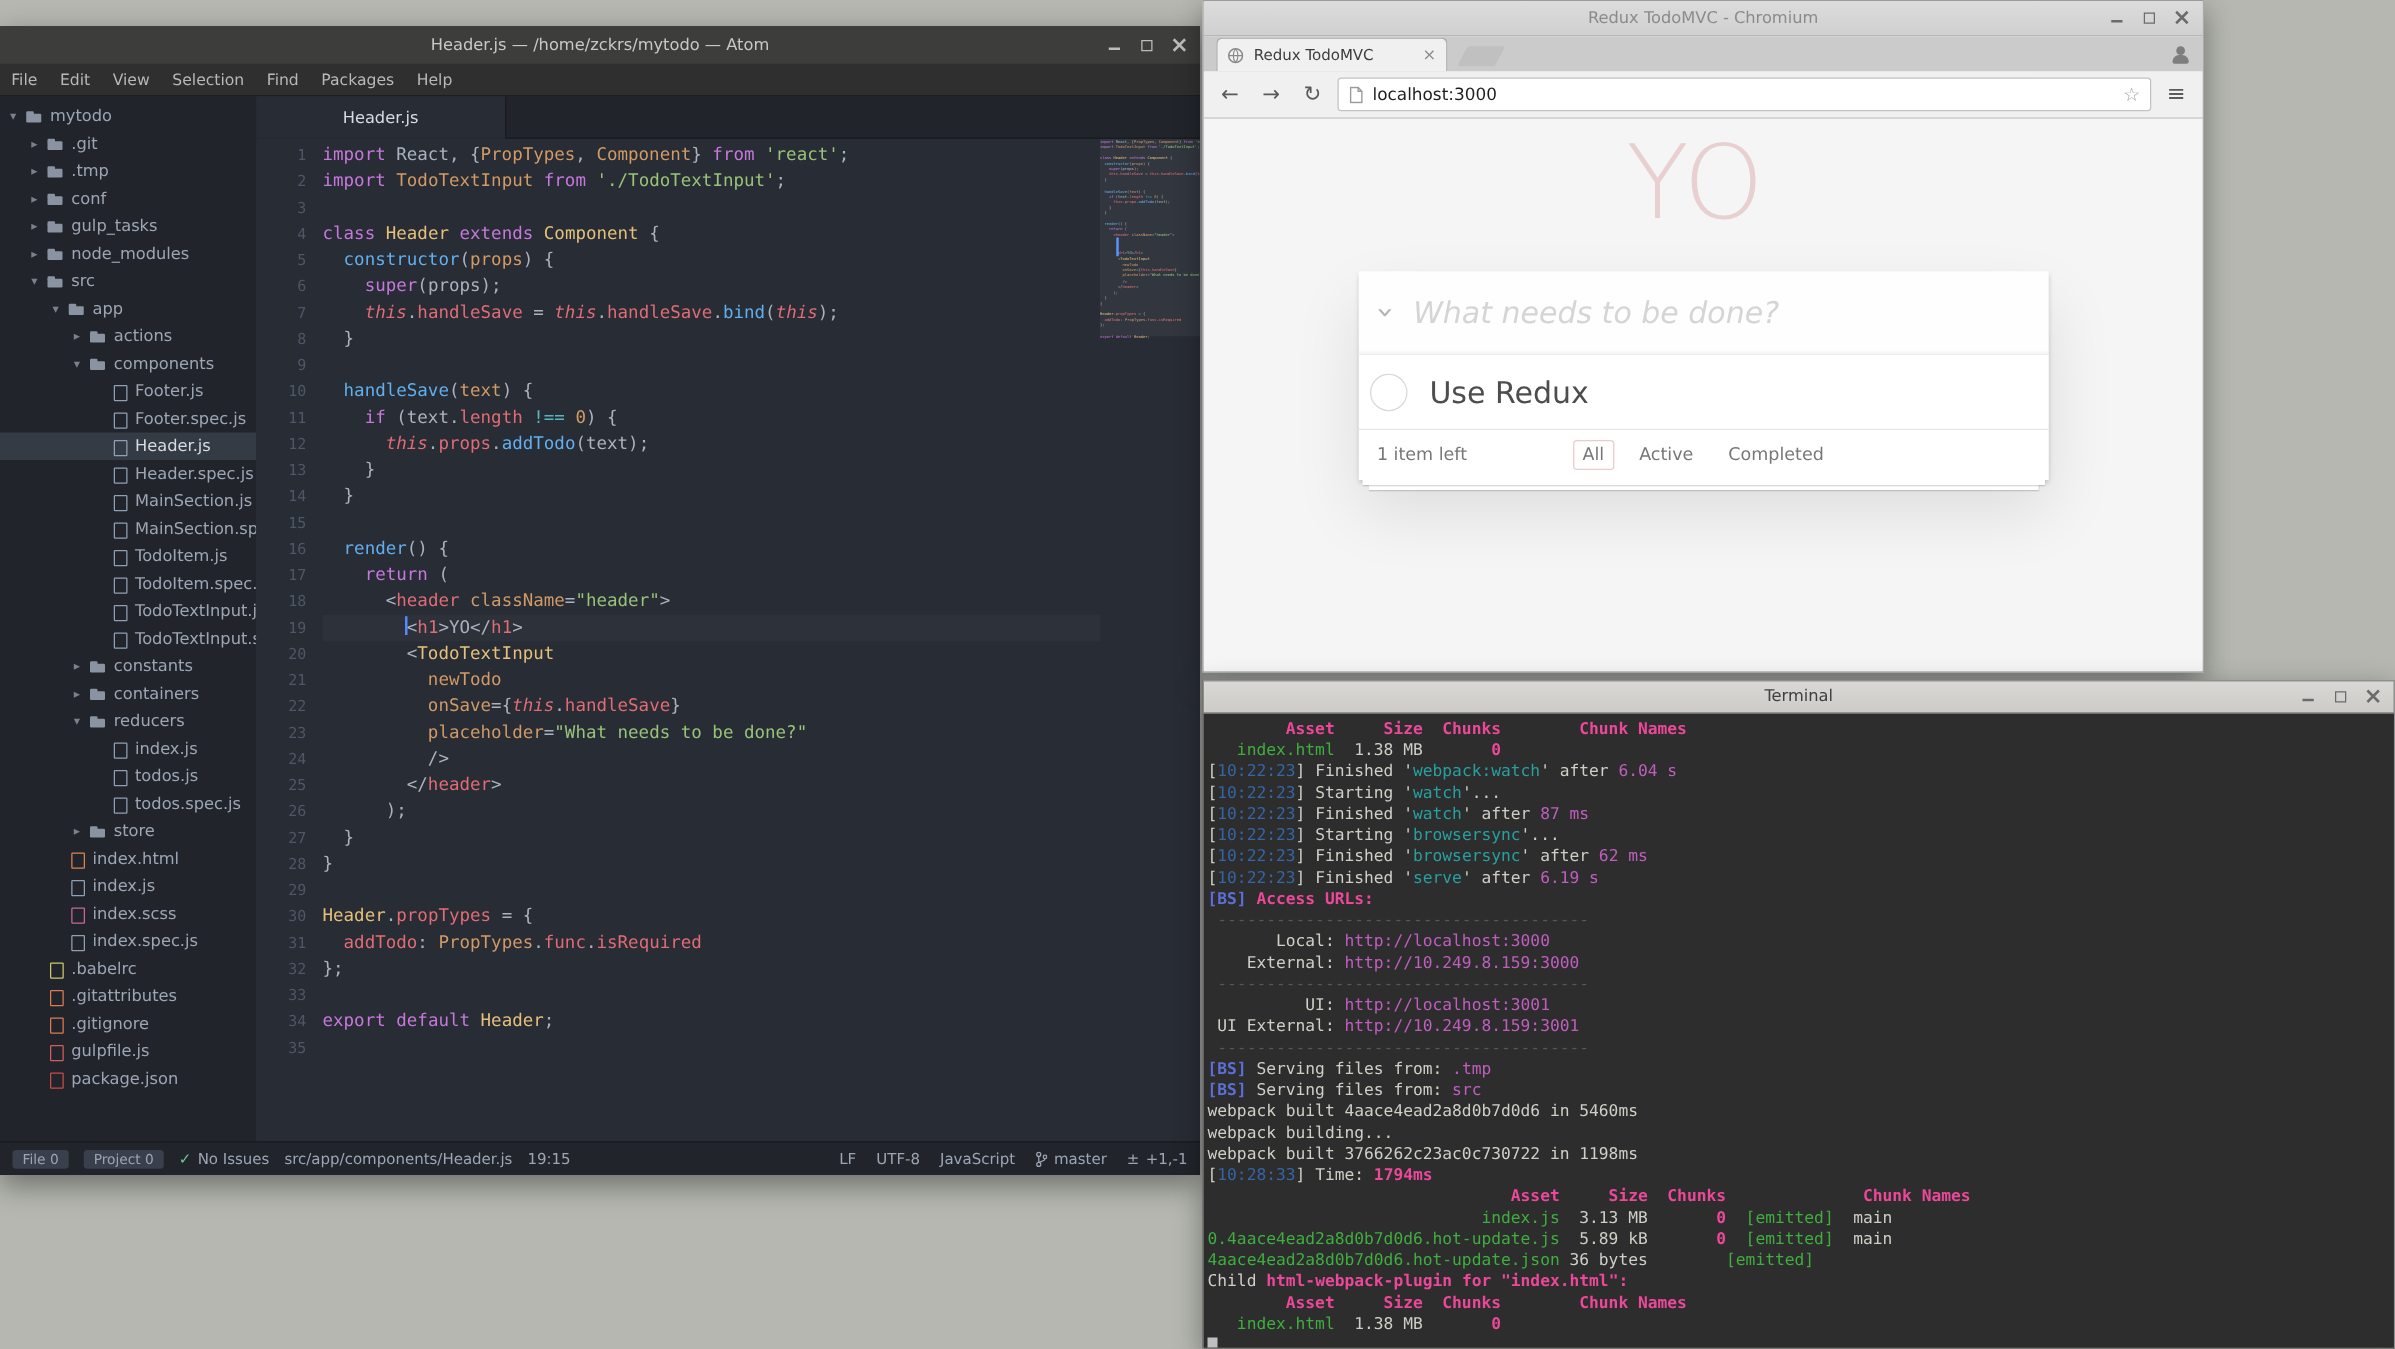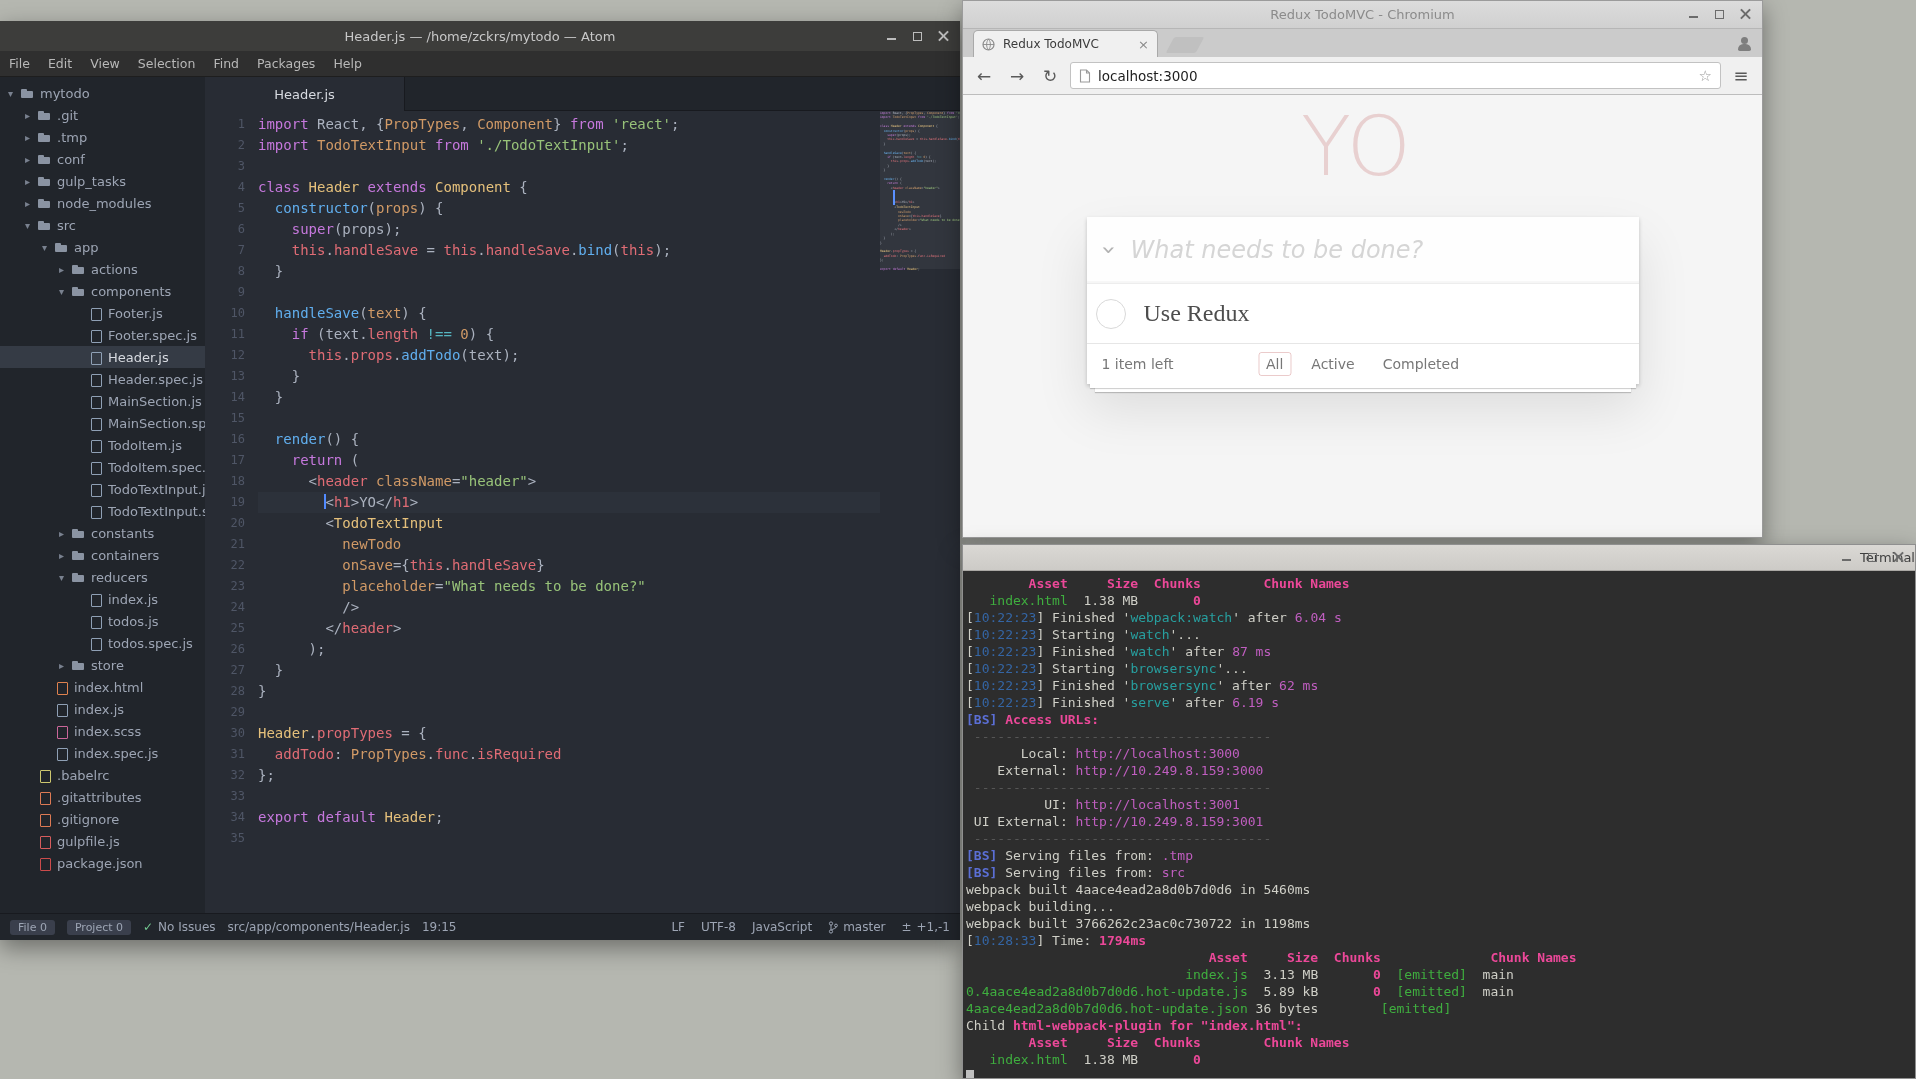--- a/index.html
+++ b/index.html
@@ -32,21 +32,21 @@
   .editor-pane{position:absolute;left:205px;right:0;top:56px;bottom:27px;background:#282c34;}
   .tabbar{height:34px;background:#21252b;border-bottom:1px solid #181a1f;display:flex;}
   .tab-atom{width:200px;background:#282c34;color:#d7dae0;font-size:13px;display:flex;align-items:center;justify-content:center;border-right:1px solid #181a1f;margin-bottom:-1px;}
   .editor{position:absolute;left:0;right:0;top:34px;bottom:0;overflow:hidden;}
   .gutter{position:absolute;left:0;top:3px;width:53px;}
   .gnum{height:21px;line-height:21px;font-family:"DejaVu Sans Mono",monospace;font-size:12px;color:#4f5666;text-align:right;padding-right:13px;}
   .code{position:absolute;left:53px;right:80px;top:3px;}
   .code-line{min-height:21px;line-height:21px;font-family:"DejaVu Sans Mono",monospace;font-size:14px;white-space:pre;color:#abb2bf;}
   .code-line.cur{background:#2c313a;}
   .t-kw{color:#c678dd}.t-fn{color:#61afef}.t-cl{color:#e5c07b}.t-st{color:#98c379}
-  .t-or{color:#d19a66}.t-rd{color:#e06c75}.t-th{color:#e06c75;}
+  .t-or{color:#d19a66}.t-rd{color:#e06c75}.t-th{color:#e06c75;font-style:italic}
   .t-cy{color:#56b6c2}.t-pl{color:#abb2bf}
   .t-cur{display:inline-block;width:2px;height:15px;margin:0 -1px;background:#528bff;vertical-align:-2px;}
   .minimap{position:absolute;right:0;top:0;bottom:0;width:80px;background:#282c34;overflow:hidden;}
   .minimap .code-line{min-height:4.4px;line-height:4.4px;font-size:3px;}
   .minimap-viewport{position:absolute;left:0;right:0;top:0;height:158px;background:rgba(255,255,255,0.05);}
   .statusbar{position:absolute;left:0;right:0;bottom:0;height:27px;background:#21252b;border-top:1px solid #181a1f;display:flex;align-items:center;padding:0 10px;gap:12px;font-size:12px;color:#9da5b4;}
   .chip{background:#3a3f4c;border-radius:3px;padding:1px 8px;font-size:11px;}
   .ok{color:#73c990;}
   .sb-right{margin-left:auto;display:flex;gap:16px;align-items:center;}
   .sb-seg{display:flex;align-items:center;gap:5px;}
@@ -74,29 +74,29 @@
   .yo-heading{position:absolute;top:4px;left:0;right:13px;text-align:center;font-size:82px;font-weight:100;color:rgba(175,47,47,0.18);}
   .todoapp{position:absolute;left:50%;transform:translateX(-50%);top:122px;width:552px;background:#fff;box-shadow:0 2px 4px rgba(0,0,0,0.2),0 25px 50px rgba(0,0,0,0.1);}
   .todoapp::before{content:"";position:absolute;left:8px;right:8px;bottom:-8px;height:8px;background:#fff;box-shadow:0 1px 1px rgba(0,0,0,0.2);}
   .todoapp::after{content:"";position:absolute;left:3px;right:3px;bottom:-4px;height:4px;background:#fff;box-shadow:0 1px 1px rgba(0,0,0,0.2);}
   .new-todo-row{height:66px;display:flex;align-items:center;background:rgba(0,0,0,0.003);box-shadow:inset 0 -2px 1px rgba(0,0,0,0.03);}
   .toggle-all{width:44px;text-align:center;font-size:24px;color:#b3b3b3;display:inline-block;transform:rotate(90deg);}
   .new-todo-input{flex:1;border:none;outline:none;background:transparent;font-family:"DejaVu Sans",sans-serif;font-size:24px;color:#4d4d4d;height:100%;}
   .new-todo-input::placeholder{font-style:italic;color:#d5d5d5;}
   .todo-row{height:60px;display:flex;align-items:center;border-top:1px solid #ededed;font-size:24px;color:#4d4d4d;}
   .todo-check{width:30px;height:30px;border:1px solid #d9d9d9;border-radius:50%;margin-left:9px;flex:none;}
-  .todo-text{margin-left:18px;font-family:Liberation Serif, serif;}
+  .todo-text{margin-left:18px;}
   .todo-footer{height:41px;border-top:1px solid #e6e6e6;color:#777;font-size:14px;display:flex;align-items:center;padding:0 15px;position:relative;}
   .filters{position:absolute;left:50%;transform:translateX(-50%);display:flex;gap:12px;}
   .filter{padding:3px 7px;border:1px solid transparent;border-radius:3px;}
   .filter.selected{border-color:rgba(175,47,47,0.25);}
 
   
   .terminal{left:962px;top:544px;width:954px;height:535px;background:#2d2d2d;border:1px solid #8f8f8f;}
-  .term-titlebar{height:26px;background:linear-gradient(#dad8d4,#cdcbc7);border-bottom:1px solid #aaa8a4;display:flex;align-items:center;justify-content:flex-end;position:relative;color:#3f3f3f;font-size:13px;}
+  .term-titlebar{height:26px;background:linear-gradient(#dad8d4,#cdcbc7);border-bottom:1px solid #aaa8a4;display:flex;align-items:center;justify-content:center;position:relative;color:#3f3f3f;font-size:13px;}
   .term-titlebar .wc{color:#6b6b6b;}
   .term-body{position:absolute;left:0;right:0;top:26px;bottom:0;background:#2d2d2d;padding:4px 0 0 3px;overflow:hidden;}
   .term-line{min-height:17px;line-height:17px;font-family:"DejaVu Sans Mono",monospace;font-size:13px;white-space:pre;color:#cfcfc7;}
   .t-td{color:#cfcfc7}
   .t-tw{color:#ec4899;font-weight:bold}
   .t-tg{color:#3fae3f}
   .t-tm{color:#c05ec0}
   .t-tb{color:#3465a4}
   .t-tc{color:#27a0a0}
   .t-tbs{color:#5b6fd6;font-weight:bold}

